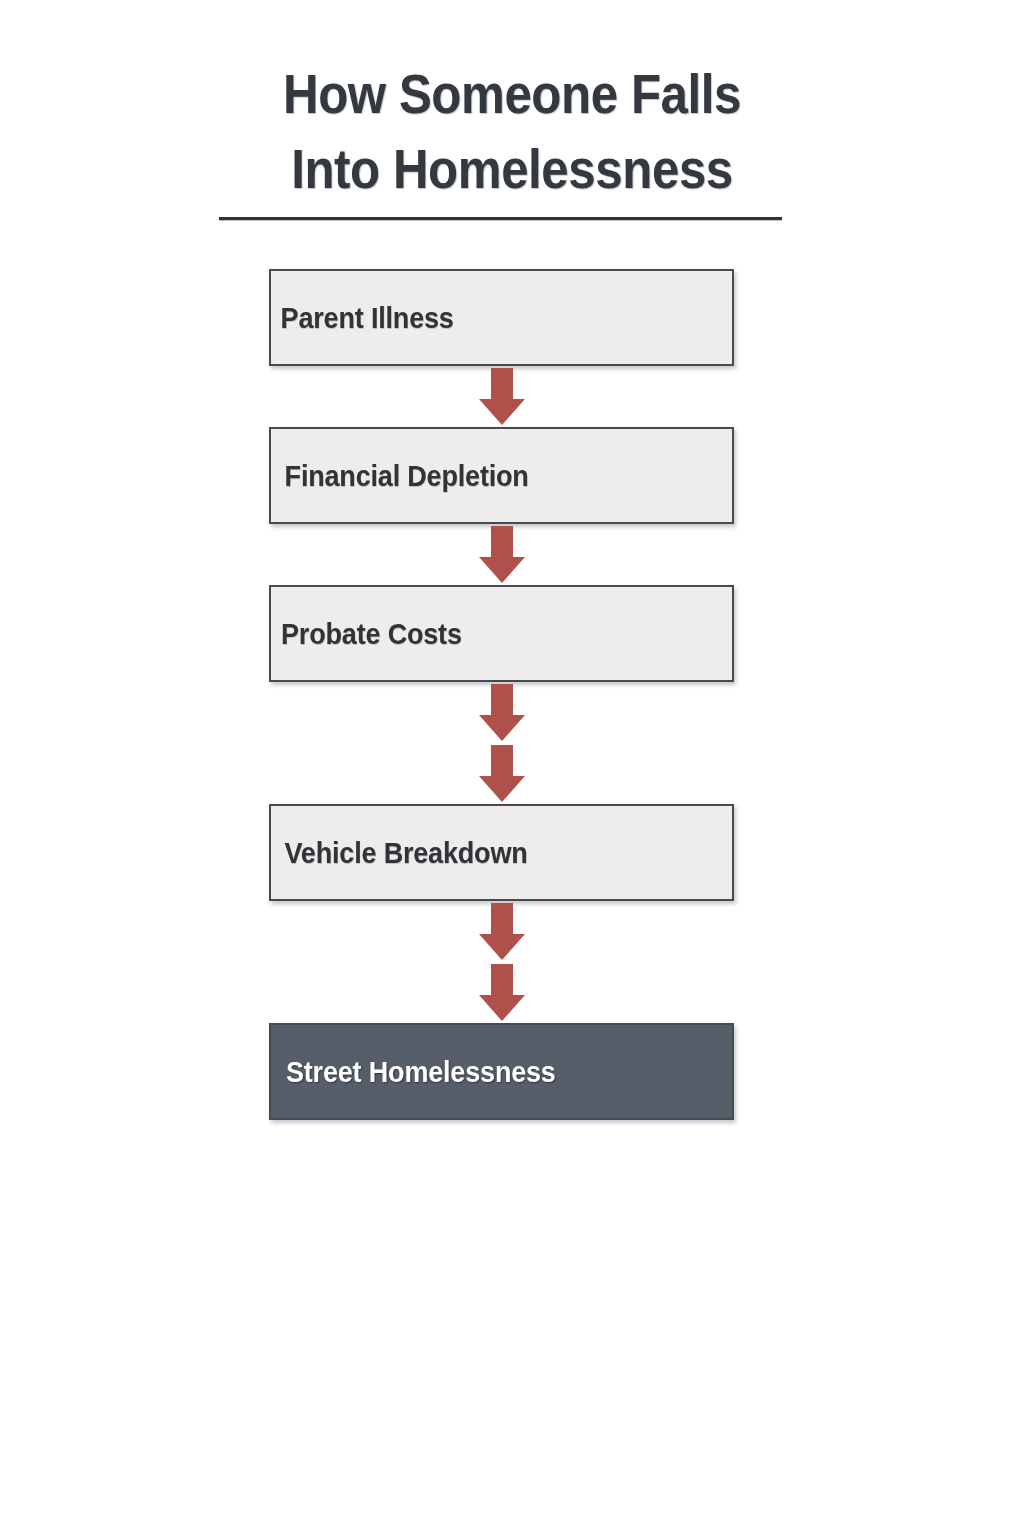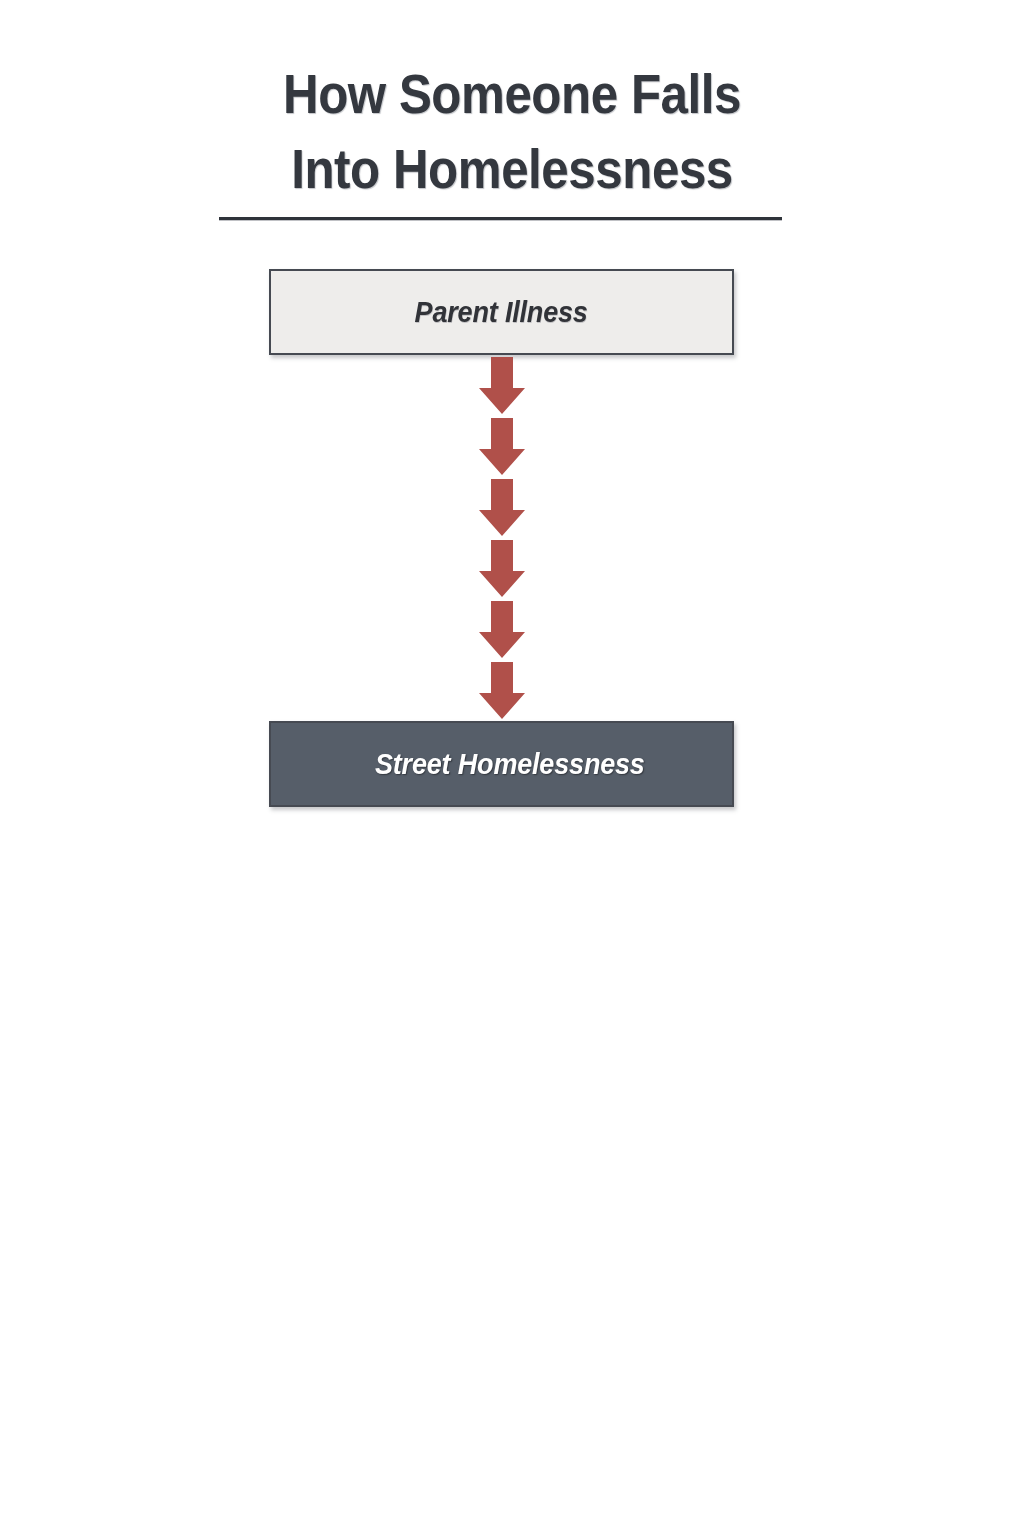--- a/index.html
+++ b/index.html
@@ -65,46 +65,44 @@
 
   .flow-step {
     position: relative;
     width: 465px;
   }
 
   .node {
     position: relative;
     box-sizing: border-box;
     width: 465px;
-    height: 86px;
+    height: 97px;
     display: flex;
     align-items: center;
-    justify-content: center;
+    justify-content: flex-start;
     border: 2px solid #464a52;
     background: #eeedeb;
     box-shadow: 2px 3px 4px rgba(130,132,138,0.45);
-    font-style: italic;
   }
 
   .node-label {
     font-family: "Liberation Sans Narrow", "Liberation Sans", "DejaVu Sans", sans-serif;
     font-size: 30px;
     font-weight: bold;
     letter-spacing: -0.2px;
     color: #313338;
     transform: scaleX(0.9);
     transform-origin: center center;
     white-space: nowrap;
     text-shadow: 0.5px 0.5px 0.5px rgba(150,150,155,0.5);
   }
 
   .node.terminal {
     background: #565e69;
     border-color: #464a52;
-    padding-left: 16px;
   }
   .node.terminal .node-label {
     color: #ffffff;
     text-shadow: 1px 1px 1.5px rgba(35,38,44,0.7);
   }
 
   
   .connector {
     position: relative;
     width: 465px;
@@ -138,38 +136,53 @@
       <div class="node">
         <span class="node-label">Parent Illness</span>
       </div>
     </div>
     <div class="connector">
       <svg class="arrow" viewBox="0 0 48 57" xmlns="http://www.w3.org/2000/svg">
         <polygon points="13,0 35,0 35,31 47,31 24,57 1,31 13,31" fill="#b0504a"></polygon>
       </svg>
     </div>
 
-    <div class="connector">
-      <svg class="arrow" viewBox="0 0 48 57" xmlns="http://www.w3.org/2000/svg">
-        <polygon points="13,0 35,0 35,31 47,31 24,57 1,31 13,31" fill="#b0504a"></polygon>
-      </svg>
-    </div>
-
-    <div class="connector">
-      <svg class="arrow" viewBox="0 0 48 57" xmlns="http://www.w3.org/2000/svg">
-        <polygon points="13,0 35,0 35,31 47,31 24,57 1,31 13,31" fill="#b0504a"></polygon>
-      </svg>
-    </div>
-
-    <div class="connector">
-      <svg class="arrow" viewBox="0 0 48 57" xmlns="http://www.w3.org/2000/svg">
-        <polygon points="13,0 35,0 35,31 47,31 24,57 1,31 13,31" fill="#b0504a"></polygon>
-      </svg>
-    </div>
-
+    <div class="flow-step">
+      <div class="node">
+        <span class="node-label">Financial Depletion</span>
+      </div>
+    </div>
+    <div class="connector">
+      <svg class="arrow" viewBox="0 0 48 57" xmlns="http://www.w3.org/2000/svg">
+        <polygon points="13,0 35,0 35,31 47,31 24,57 1,31 13,31" fill="#b0504a"></polygon>
+      </svg>
+    </div>
+
+    <div class="flow-step">
+      <div class="node">
+        <span class="node-label">Probate Costs</span>
+      </div>
+    </div>
+    <div class="connector">
+      <svg class="arrow" viewBox="0 0 48 57" xmlns="http://www.w3.org/2000/svg">
+        <polygon points="13,0 35,0 35,31 47,31 24,57 1,31 13,31" fill="#b0504a"></polygon>
+      </svg>
+    </div>
+
+    <div class="connector">
+      <svg class="arrow" viewBox="0 0 48 57" xmlns="http://www.w3.org/2000/svg">
+        <polygon points="13,0 35,0 35,31 47,31 24,57 1,31 13,31" fill="#b0504a"></polygon>
+      </svg>
+    </div>
+
+    <div class="flow-step">
+      <div class="node">
+        <span class="node-label">Vehicle Breakdown</span>
+      </div>
+    </div>
     <div class="connector">
       <svg class="arrow" viewBox="0 0 48 57" xmlns="http://www.w3.org/2000/svg">
         <polygon points="13,0 35,0 35,31 47,31 24,57 1,31 13,31" fill="#b0504a"></polygon>
       </svg>
     </div>
 
     <div class="connector">
       <svg class="arrow" viewBox="0 0 48 57" xmlns="http://www.w3.org/2000/svg">
         <polygon points="13,0 35,0 35,31 47,31 24,57 1,31 13,31" fill="#b0504a"></polygon>
       </svg>

